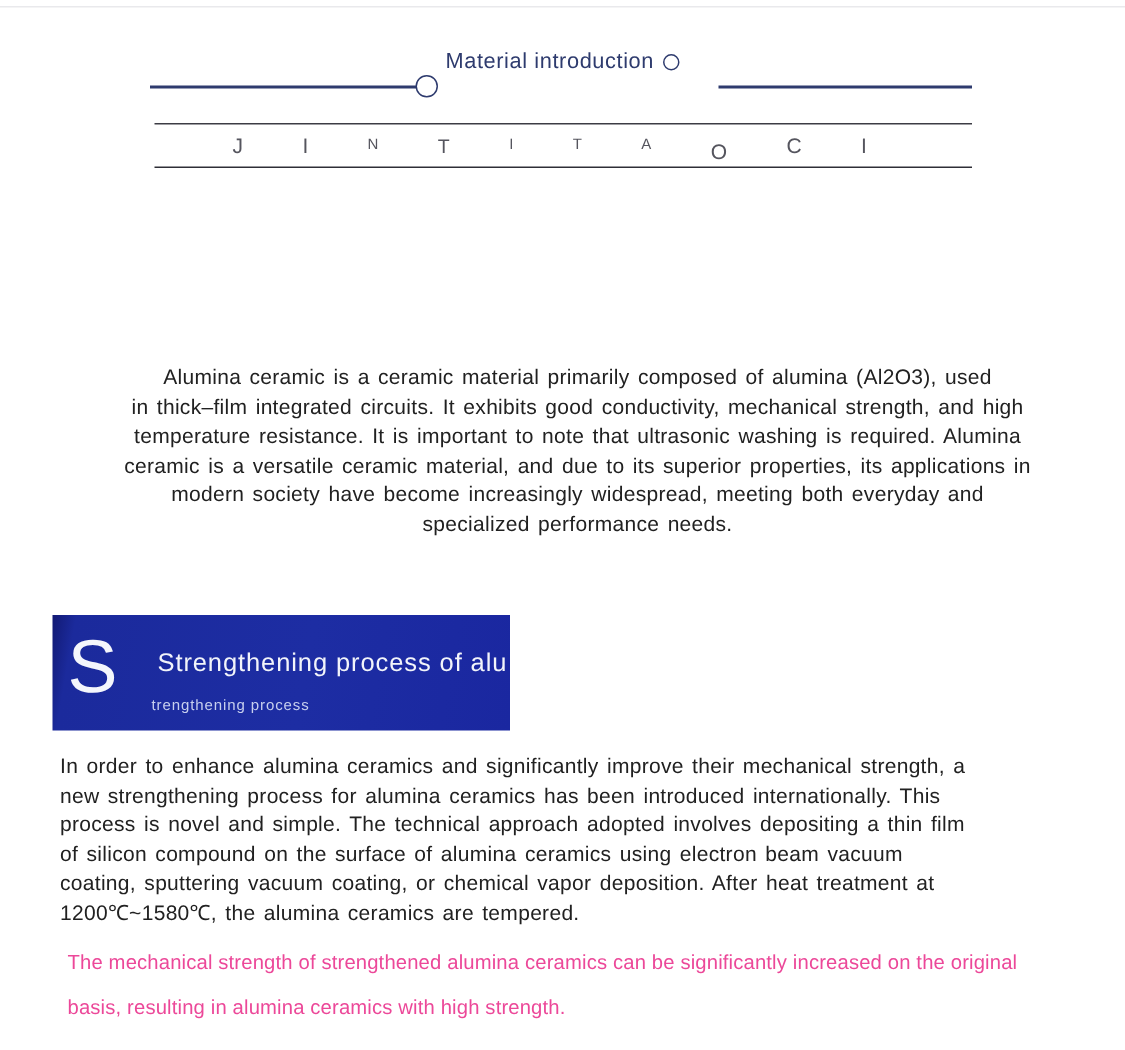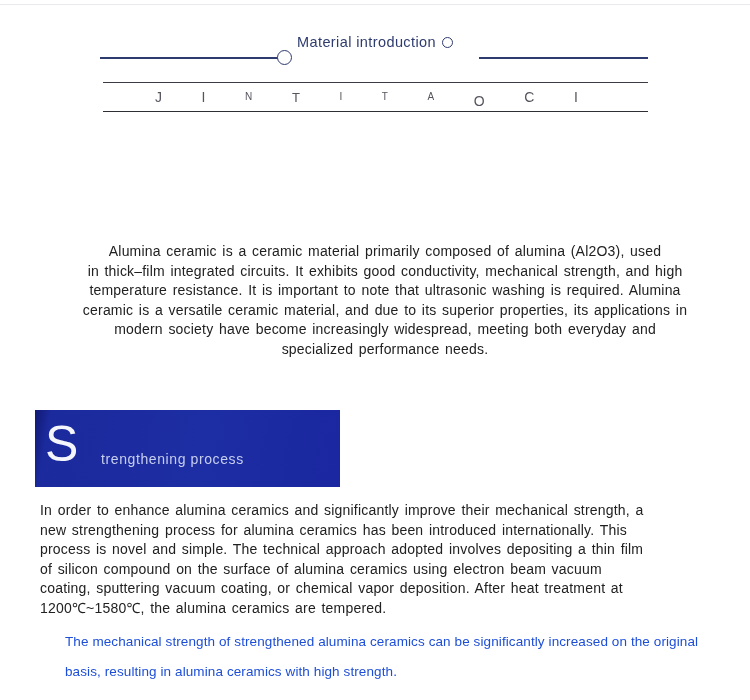--- a/index.html
+++ b/index.html
@@ -44,30 +44,30 @@
     background:linear-gradient(100deg,#121a74 0%,#1b2a9c 5%,#1d2da3 55%,#1a27a0 100%);
     color:#f2f4fa;box-sizing:border-box;overflow:hidden;}
   .box1{top:148px;padding:8px 10px 0 9px;}
   .box1 .h1{font-size:19px;line-height:29px;letter-spacing:0.8px;white-space:pre-line;font-weight:400;}
 
   .box2{top:410px;}
   .box2 .big-s{position:absolute;left:10px;top:4px;font-size:50px;font-weight:400;
     color:#f4f6fc;line-height:1.2;}
   .box2 .h2{position:absolute;left:70px;top:22px;width:300px;font-size:17px;
     letter-spacing:0.6px;white-space:nowrap;color:#f2f4fa;}
-  .box2 .sub{position:absolute;left:66px;top:41px;font-size:14px;letter-spacing:0.6px;
+  .box2 .sub{position:absolute;left:66px;top:55px;font-size:10px;letter-spacing:0.6px;
     color:#c7cfee;}
 
   
   .para{position:absolute;left:40px;width:690px;font-size:14px;line-height:19.5px;
     color:#212121;letter-spacing:0.2px;word-spacing:1.5px;white-space:pre-line;}
   .para1{top:242px;text-align:center;}
   .para2{top:501px;}
   .note{position:absolute;left:45px;top:627px;width:680px;font-size:13.5px;
-    line-height:30px;color:#1d4ed8;letter-spacing:0.1px;white-space:pre-line;margin-left:20px;}
+    line-height:30px;color:#ec4899;letter-spacing:0.1px;white-space:pre-line;}
 </style>
 </head>
 <body>
 
 <div class="canvas">
 
   <div class="top-hairline"></div>
 
   <div class="intro-title">
     <span class="txt">Material introduction</span><span class="ring"></span>
@@ -95,20 +95,21 @@
 
   <div class="para para1">Alumina ceramic is a ceramic material primarily composed of alumina (Al2O3), used
 in thick–film integrated circuits. It exhibits good conductivity, mechanical strength, and high
 temperature resistance. It is important to note that ultrasonic washing is required. Alumina
 ceramic is a versatile ceramic material, and due to its superior properties, its applications in
 modern society have become increasingly widespread, meeting both everyday and
 specialized performance needs.</div>
 
   <div class="blue-box box2">
     <div class="big-s">S</div>
+    <div class="h2">Strengthening process of alu</div>
     <div class="sub">trengthening process</div>
   </div>
 
   <div class="para para2">In order to enhance alumina ceramics and significantly improve their mechanical strength, a
 new strengthening process for alumina ceramics has been introduced internationally. This
 process is novel and simple. The technical approach adopted involves depositing a thin film
 of silicon compound on the surface of alumina ceramics using electron beam vacuum
 coating, sputtering vacuum coating, or chemical vapor deposition. After heat treatment at
 1200℃~1580℃, the alumina ceramics are tempered.</div>
 

